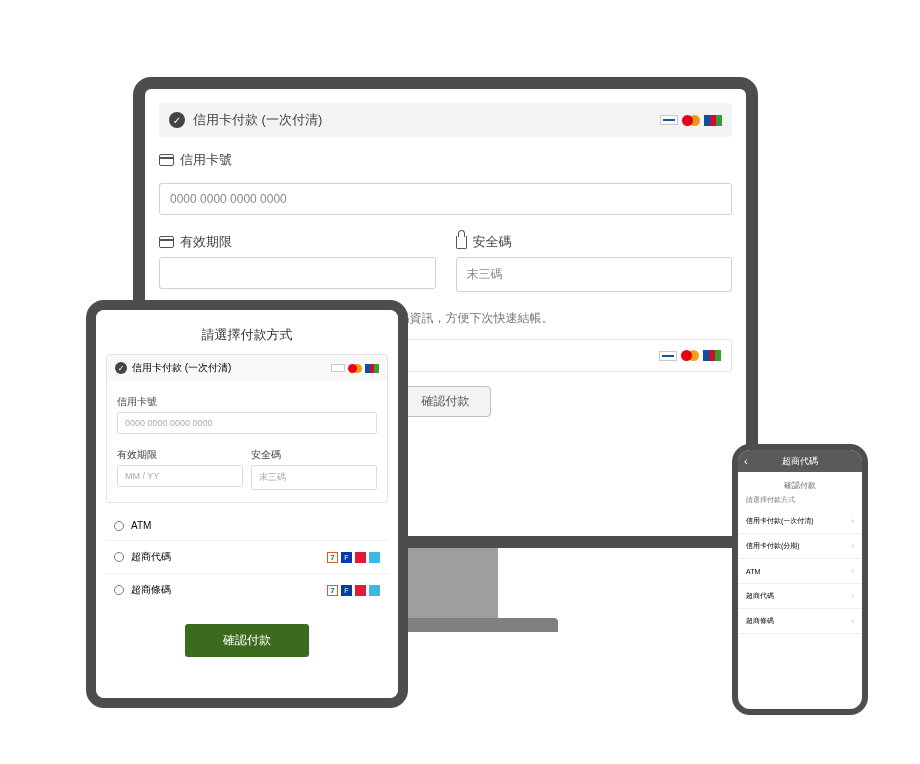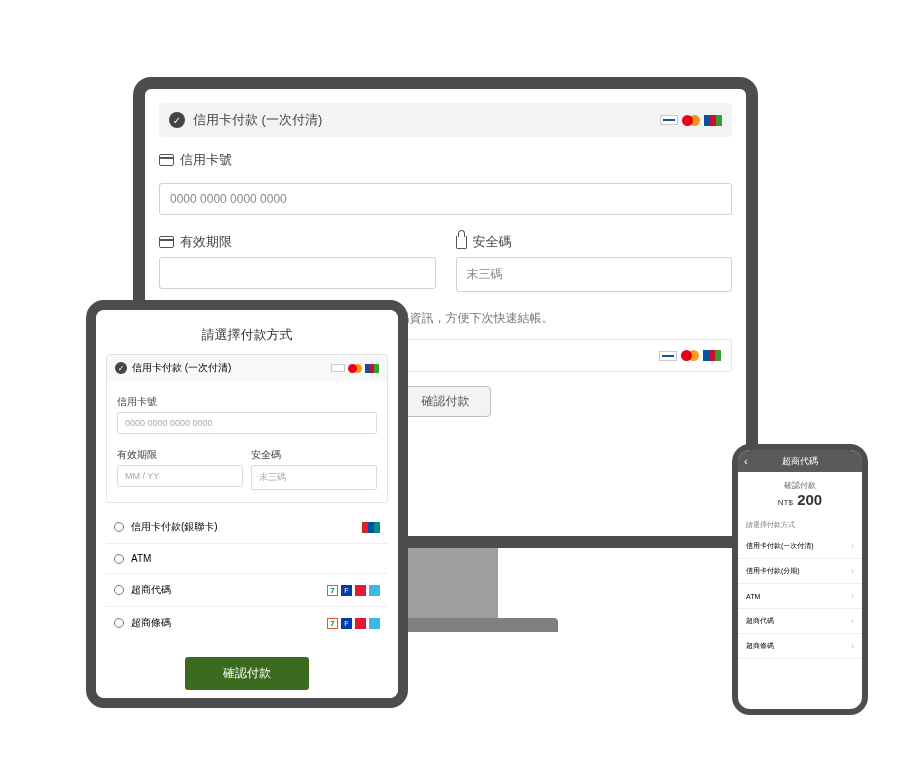--- a/index.html
+++ b/index.html
@@ -295,31 +295,20 @@
               </div>
             </div>
           </div>
         </div>
       </div>
 
       <div class="tab-list">
         <div class="tab-item">
           <div class="l">
               <span class="radio"></span>
-              <span>信用卡付款(銀聯卡)</span>
-            </div>
-          <span class="logo-up">
-              <span></span>
-              <span></span>
-              <span></span>
-            </span>
-        </div>
-        <div class="tab-item">
-          <div class="l">
-              <span class="radio"></span>
               <span>ATM</span>
             </div>
           <span></span>
         </div>
         <div class="tab-item">
           <div class="l">
               <span class="radio"></span>
               <span>超商代碼</span>
             </div>
           <div class="cvs-logos">
@@ -346,24 +335,20 @@
       <button class="tab-confirm">確認付款</button>
     </div>
   </div>
 
   <div class="phone">
     <div class="ph-top">
       <span class="back">‹</span>
       <span>超商代碼</span>
     </div>
     <div class="ph-store">確認付款</div>
-    <div class="ph-amt">
-      <span>NT$</span>
-      <b>200</b>
-    </div>
     <div class="ph-sub">請選擇付款方式</div>
 
     <div class="ph-item">
       <span>信用卡付款(一次付清)</span>
         <span class="chev">›</span>
     </div>
     <div class="ph-item">
       <span>信用卡付款(分期)</span>
         <span class="chev">›</span>
     </div>

